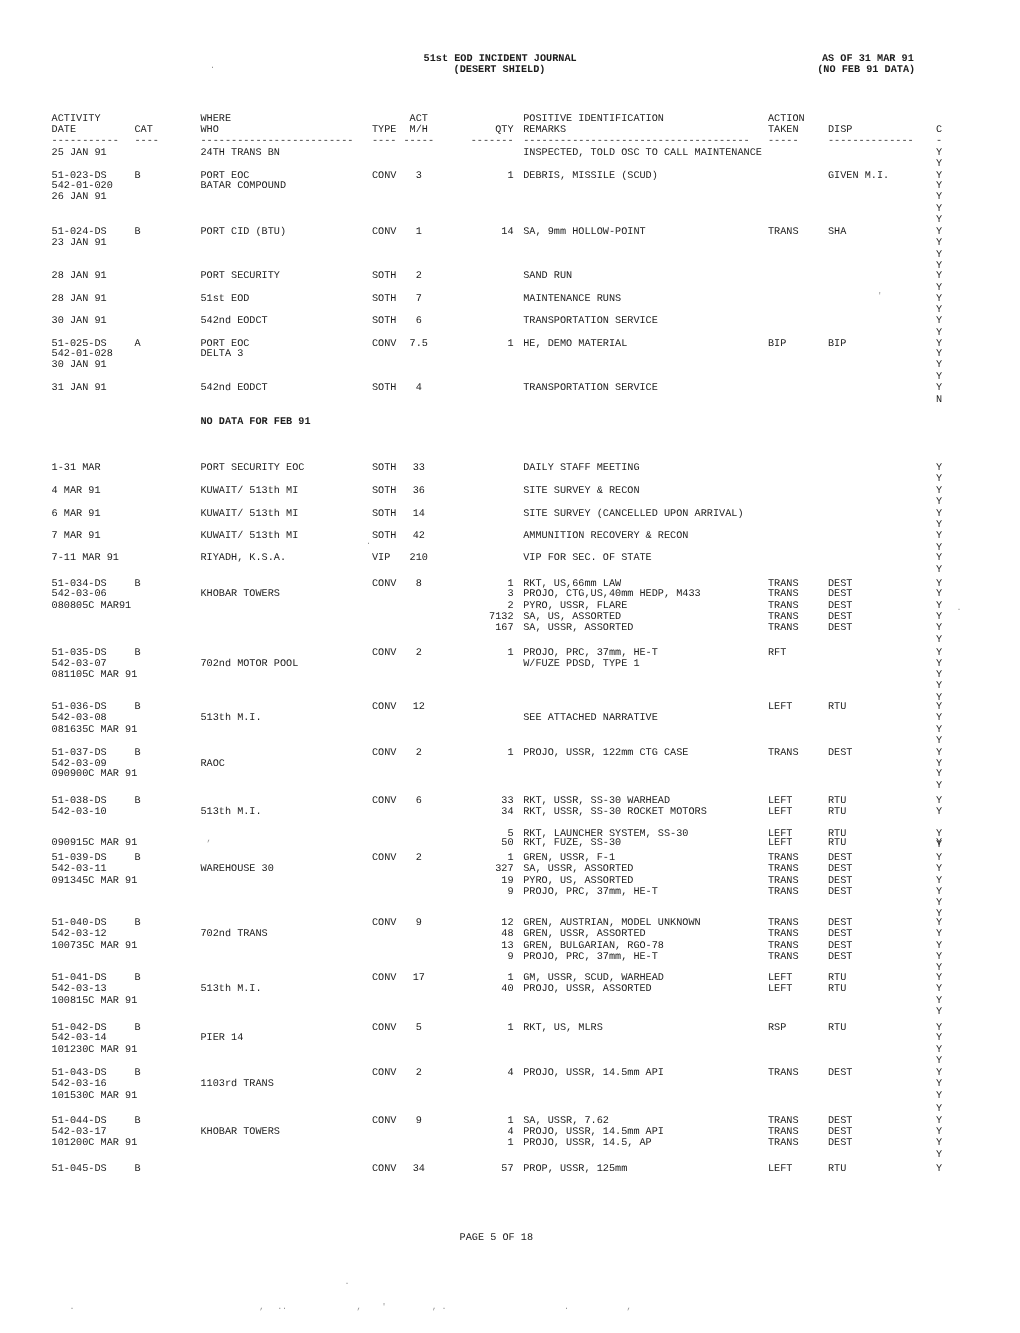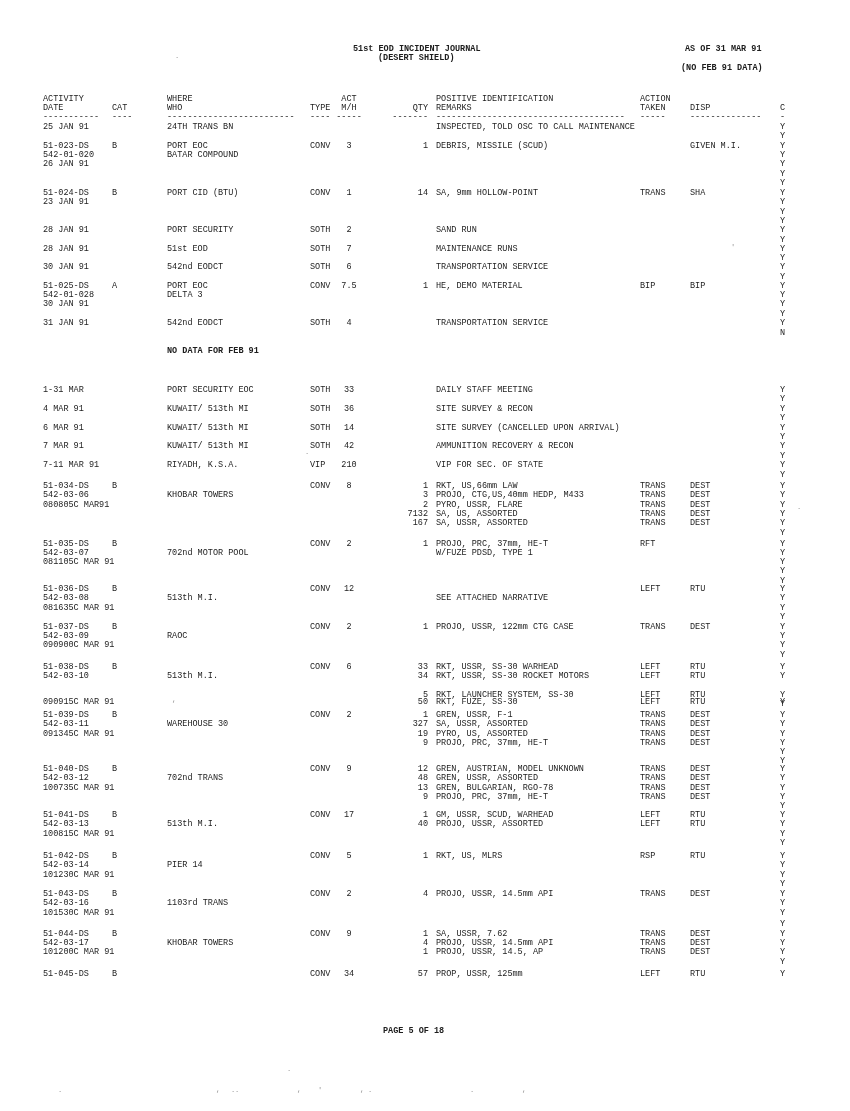--- a/index.html
+++ b/index.html
@@ -20,31 +20,31 @@
   .f-c{left:112px;}
   .f-w{left:167px;}
   .f-t{left:310px;}
   .f-m{left:330px;width:38px;text-align:center;}
   .f-q{left:386px;width:42px;text-align:right;}
   .f-r{left:436px;}
   .f-a{left:640px;}
   .f-p{left:690px;}
   .f-y{left:780px;}
   .speck{position:absolute;font-size:7px;color:#8f8f8f;white-space:pre;}
-  .footer{position:absolute;white-space:pre;font-size:8.5px;font-weight:700;}
+  .footer{position:absolute;white-space:pre;font-size:8.5px;font-weight:400;}
 </style>
 </head>
 <body>
 
 <div class="page">
 
   <div class="hdr" style="left:353px;top:44px;">51st EOD INCIDENT JOURNAL</div>
   <div class="hdr" style="left:378px;top:53px;">(DESERT SHIELD)</div>
   <div class="hdr" style="left:685px;top:44px;">AS OF 31 MAR 91</div>
-  <div class="hdr" style="left:681px;top:63px;">(NO FEB 91 DATA)</div>
+  <div class="hdr" style="left:681px;top:53px;">(NO FEB 91 DATA)</div>
 
   <div id="lines">
       <div class="line" style="top: 94px;">
         <span class="f-d">ACTIVITY</span>
         <span class="f-w">WHERE</span>
         <span class="f-m">ACT</span>
         <span class="f-r">POSITIVE IDENTIFICATION</span>
         <span class="f-a">ACTION</span>
       </div>
       <div class="line" style="top: 103px;">

